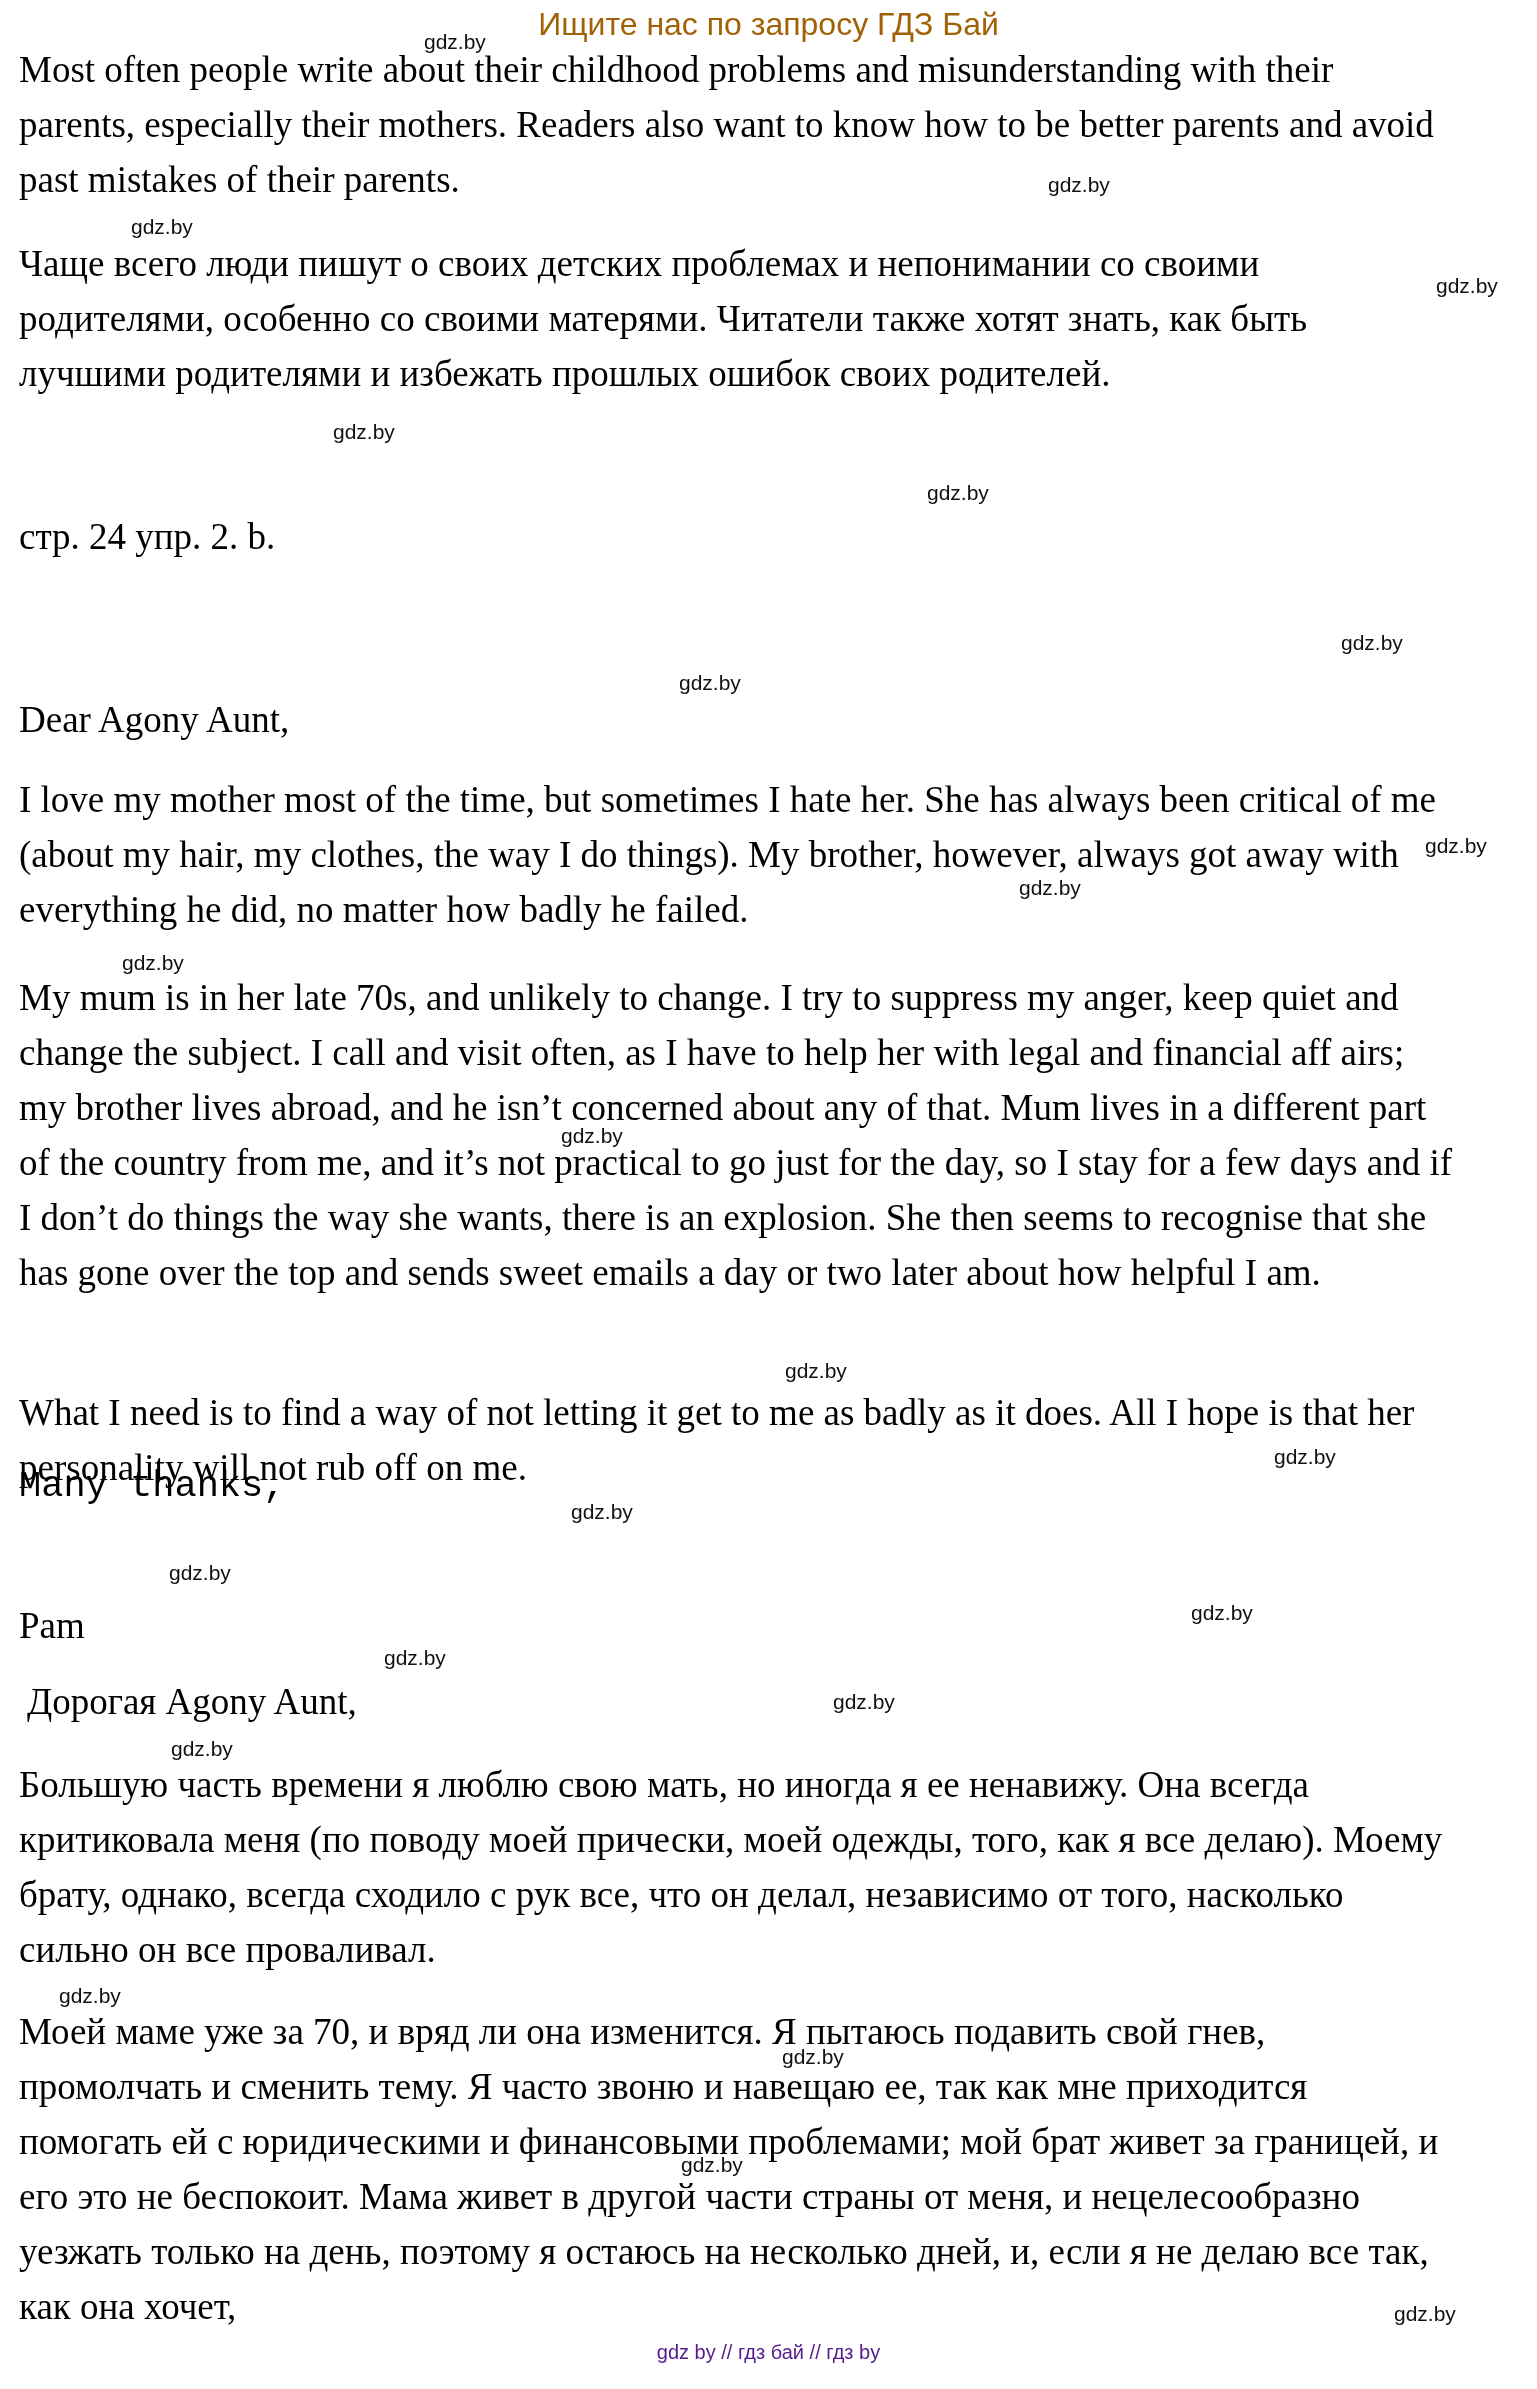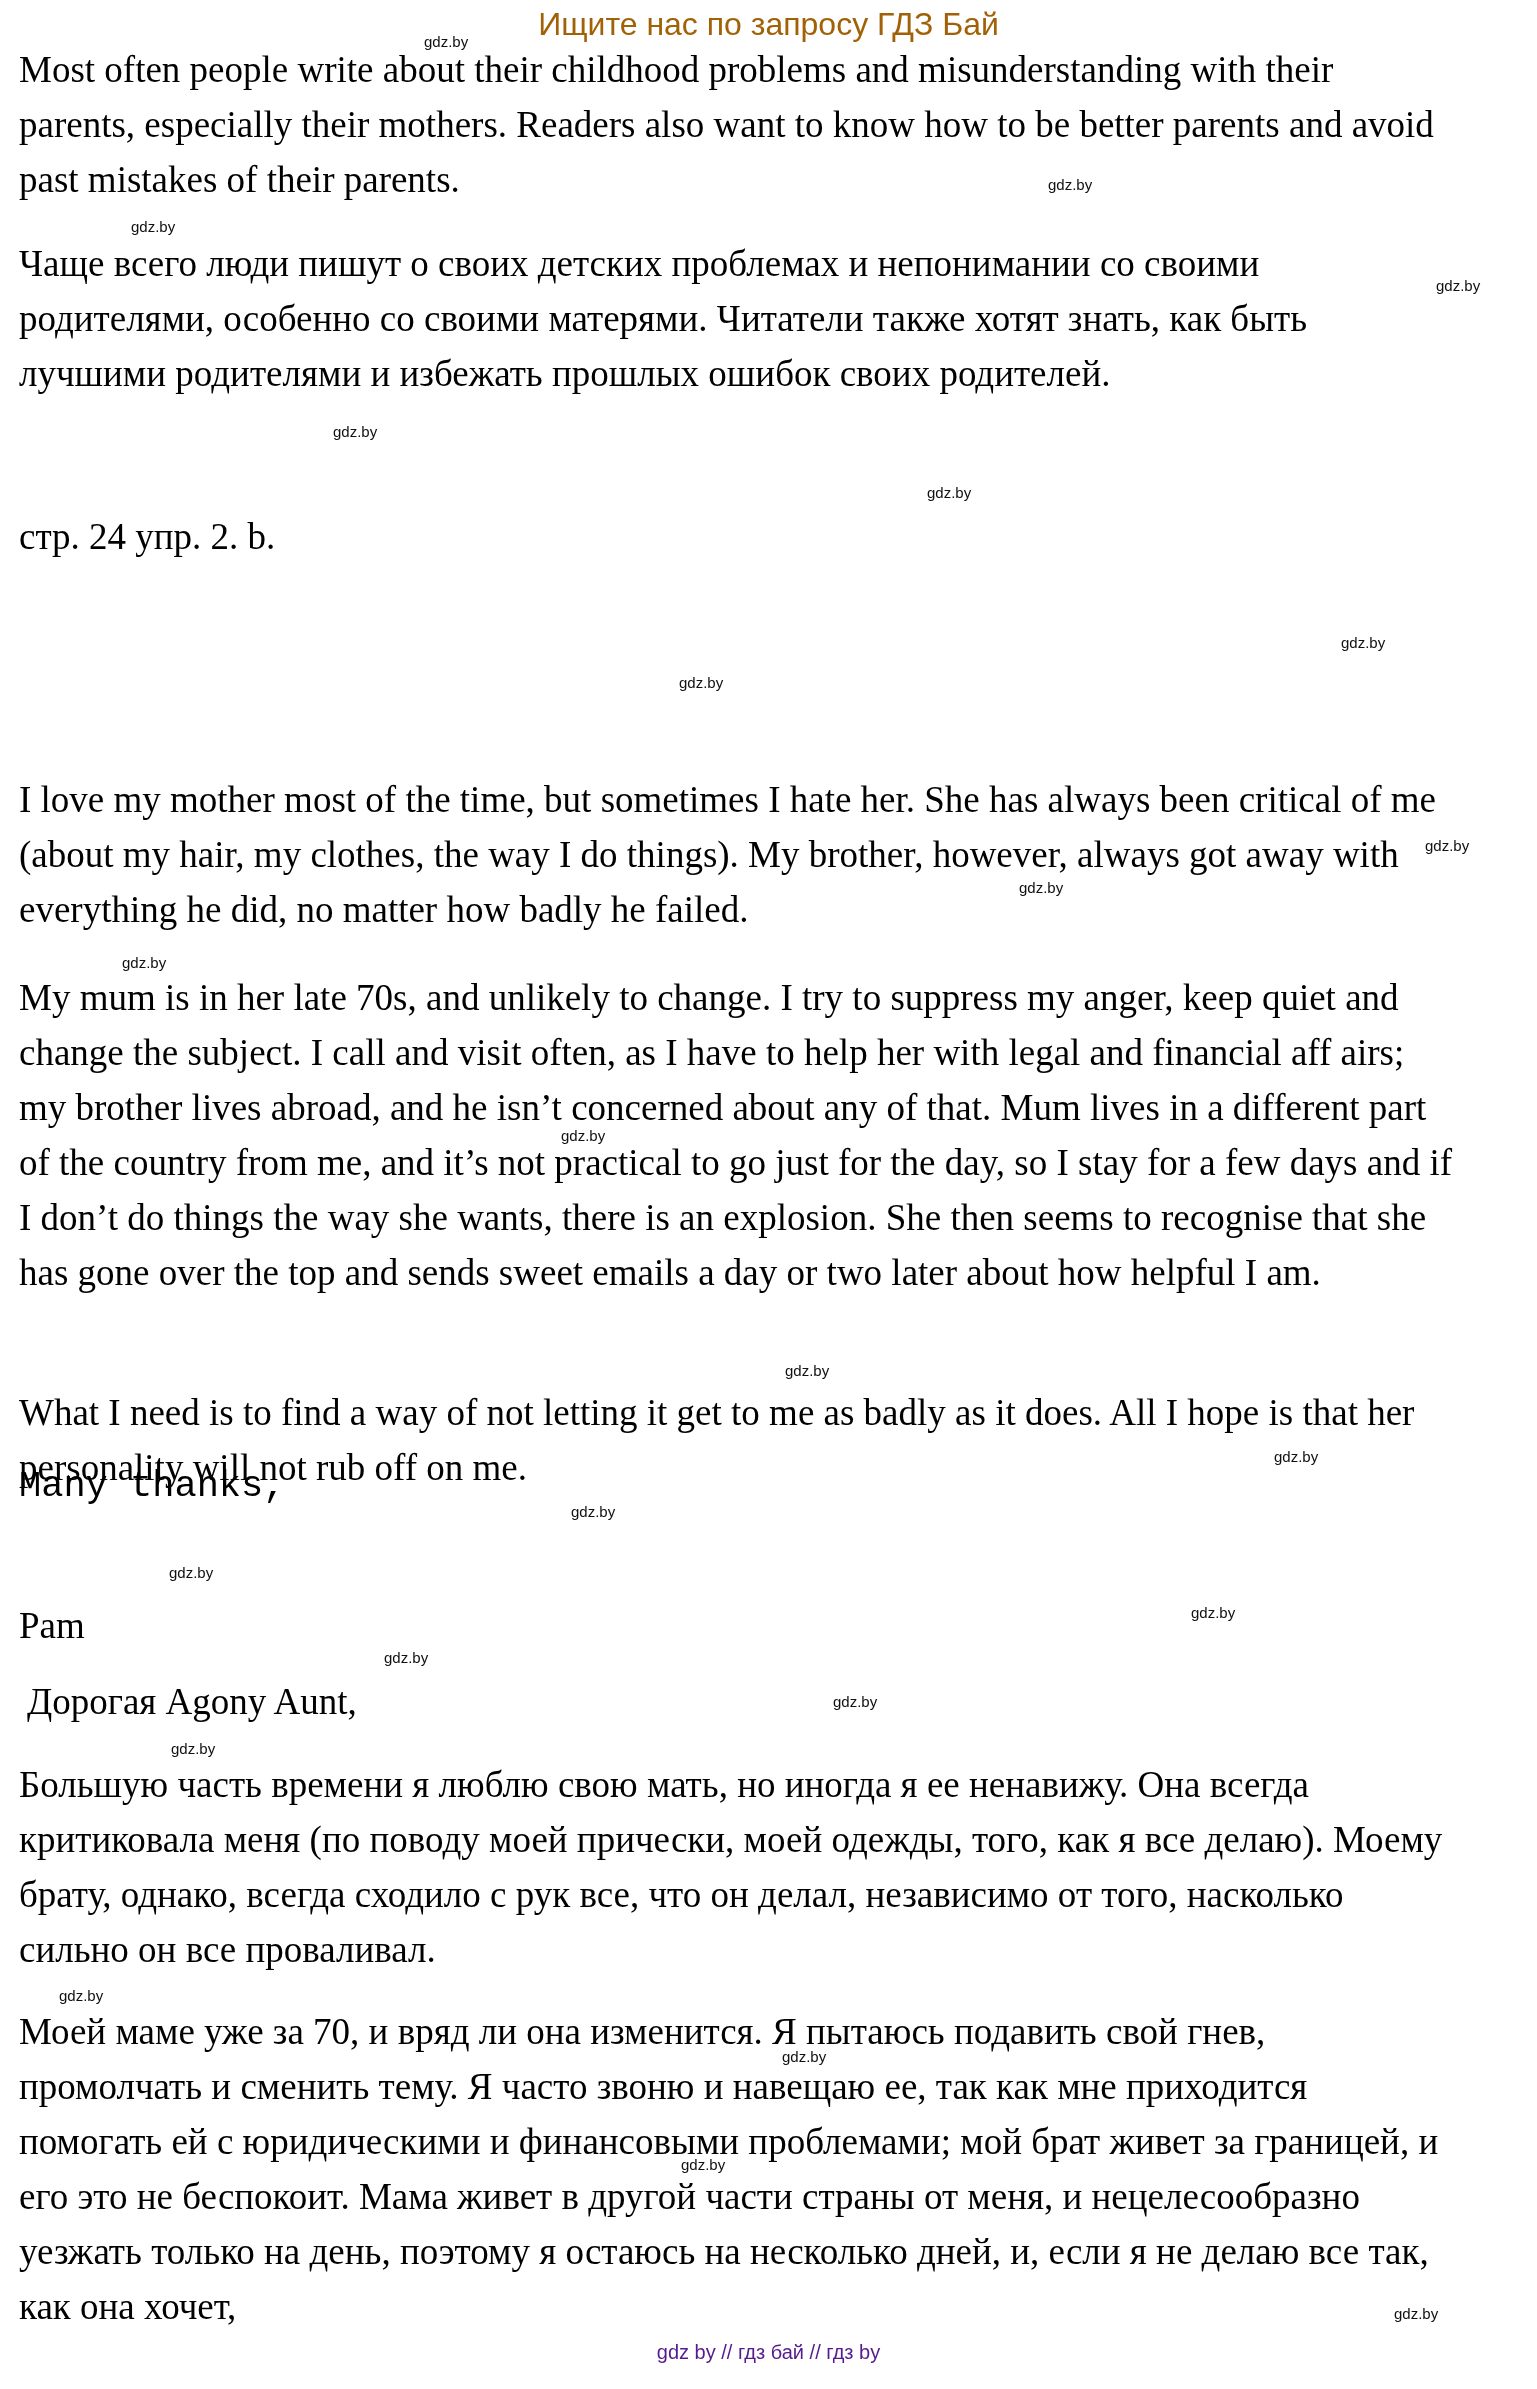--- a/index.html
+++ b/index.html
@@ -30,21 +30,21 @@
     margin: 0;
     font-size: 37px;
     line-height: 55px;
     letter-spacing: 0px;
     color: #000000;
     text-align: left;
   }
   .wm {
     position: absolute;
     font-family: "Liberation Sans", sans-serif;
-    font-size: 15px;
+    font-size: 21px;
     line-height: 23px;
     color: #111111;
     white-space: nowrap;
   }
   .site-footer {
     position: absolute;
     top: 2341px;
     left: 0;
     width: 1537px;
     text-align: center;
@@ -75,20 +75,21 @@
 
   <div class="promo-header" style="color: #a16207;">Ищите нас по запросу ГДЗ Бай</div>
 
   <p class="txt" id="intro-en">Most often people write about their childhood problems and misunderstanding with their parents, especially their mothers. Readers also want to know how to be better parents and avoid past mistakes of their parents.</p>
 
   <p class="txt" id="intro-ru">Чаще всего люди пишут о своих детских проблемах и непонимании со своими родителями, особенно со своими матерями. Читатели также хотят знать, как быть лучшими родителями и избежать прошлых ошибок своих родителей.</p>
 
   <p class="txt" id="exercise-ref">стр. 24 упр. 2. b.</p>
 
 
+  <p class="txt" id="salutation-en">Dear Agony Aunt,</p>
 
   <p class="txt" id="letter-en-p1">I love my mother most of the time, but sometimes I hate her. She has always been critical of me (about my hair, my clothes, the way I do things). My brother, however, always got away with everything he did, no matter how badly he failed.</p>
 
   <p class="txt" id="letter-en-p2">My mum is in her late 70s, and unlikely to change. I try to suppress my anger, keep quiet and change the subject. I call and visit often, as I have to help her with legal and financial aff airs; my brother lives abroad, and he isn’t concerned about any of that. Mum lives in a different part of the country from me, and it’s not practical to go just for the day, so I stay for a few days and if I don’t do things the way she wants, there is an explosion. She then seems to recognise that she has gone over the top and sends sweet emails a day or two later about how helpful I am.</p>
 
   <p class="txt" id="letter-en-p3">What I need is to find a way of not letting it get to me as badly as it does. All I hope is that her personality will not rub off on me.</p>
 
   <p class="txt" id="closing-en">Many thanks,</p>
 
   <p class="txt" id="signature">Pam</p>

